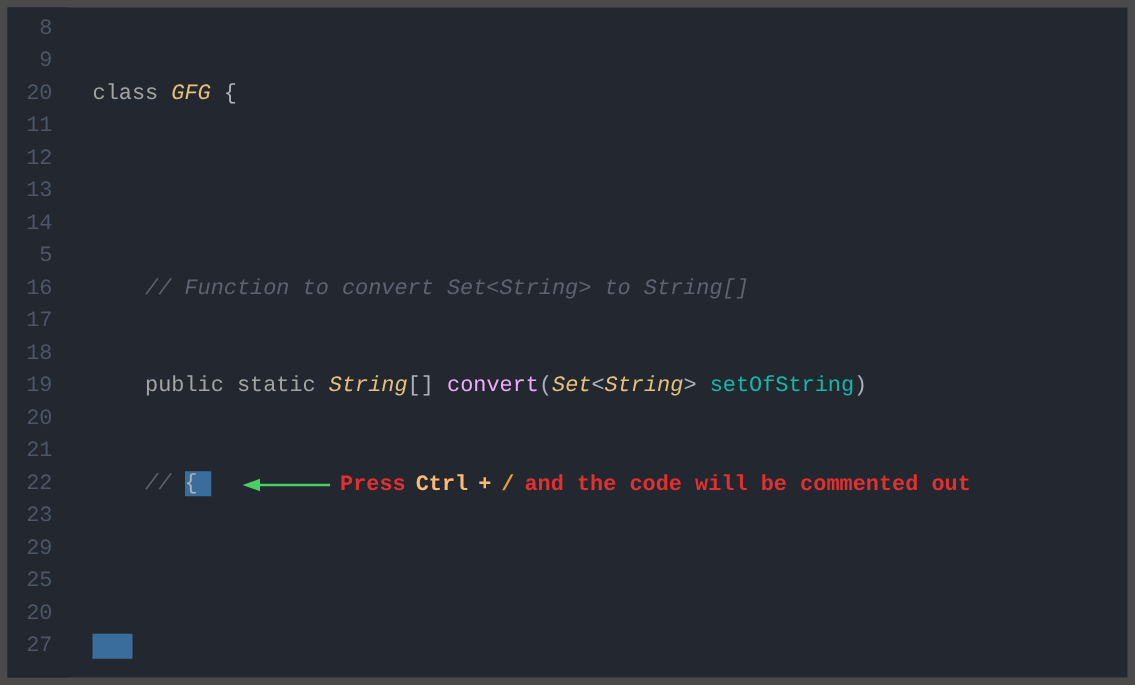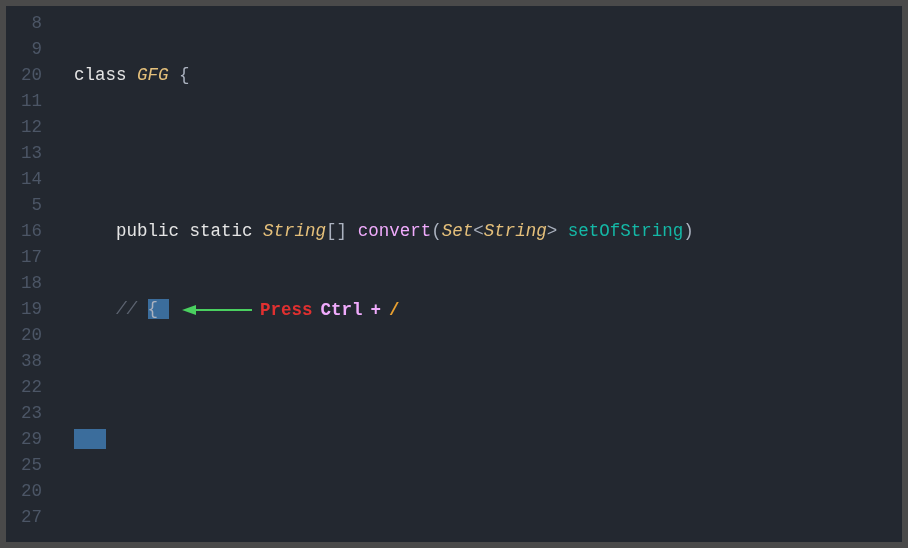--- a/index.html
+++ b/index.html
@@ -32,41 +32,41 @@
 .gutter .ln { display: block; }
 .code {
   flex: 1;
   padding-top: 4px;
   padding-left: 20px;
   color: #abb2bf;
   white-space: pre;
   position: relative;
 }
 .code-line { display: block; position: relative; }
-.kw { color: #e5e5e5; }
+.kw { color: #a3a3a3; }
 .type { color: #e5c07b; font-style: italic; }
 .fn { color: #f0abfc; }
 .cmt { color: #5c6370; font-style: italic; }
 .param { color: #14b8a6; }
 .op { color: #abb2bf; }
 .punc { color: #abb2bf; }
 .brace { color: #abb2bf; }
 .sel {
   background: #3b6d9c;
   display: inline;
 }
 .annot {
   position: absolute;
   display: flex;
   align-items: center;
   gap: 8px;
 }
 .annot-text { font-weight: bold; font-style: normal; }
 .annot-red { color: #e03030; }
-.annot-gray { color: #f0abfc; }
+.annot-gray { color: #fdba74; }
 .annot-orange { color: #e8a030; }
 .arrow-svg { width: 70px; height: 20px; }
 </style>
 </head>
 <body>
 
 <div class="editor">
   <div class="gutter">
     <span class="ln">8</span>
     <span class="ln">9</span>
@@ -74,43 +74,45 @@
     <span class="ln">11</span>
     <span class="ln">12</span>
     <span class="ln">13</span>
     <span class="ln">14</span>
     <span class="ln">5</span>
     <span class="ln">16</span>
     <span class="ln">17</span>
     <span class="ln">18</span>
     <span class="ln">19</span>
     <span class="ln">20</span>
-    <span class="ln">38</span>
+    <span class="ln">21</span>
     <span class="ln">22</span>
     <span class="ln">23</span>
     <span class="ln">29</span>
     <span class="ln">25</span>
     <span class="ln">20</span>
     <span class="ln">27</span>
   </div>
 
   <div class="code">
     <span class="code-line"><span class="kw">class</span> <span class="type">GFG</span> <span class="brace">{</span></span>
     <span class="code-line"> </span>
+    <span class="code-line">    <span class="cmt">// Function to convert Set&lt;String&gt; to String[]</span></span>
     <span class="code-line">    <span class="kw">public</span> <span class="kw">static</span> <span class="type">String</span><span class="punc">[]</span> <span class="fn">convert</span><span class="punc">(</span><span class="type">Set</span><span class="op">&lt;</span><span class="type">String</span><span class="op">&gt;</span> <span class="param">setOfString</span><span class="punc">)</span></span>
     <span class="code-line">    <span class="cmt">//</span> <span class="sel"><span class="brace">{</span> </span>
-      <span class="annot" style="left:108px; top:1px;">
+      <span class="annot" style="left:120px; top:1px;">
         <svg class="arrow-svg" viewBox="0 0 70 20">
           <line x1="70" y1="10" x2="8" y2="10" stroke="#4ad060" stroke-width="2"></line>
           <polygon points="0,10 14,5 14,15" fill="#4ad060"></polygon>
         </svg>
         <span class="annot-text annot-red">Press</span>
         <span class="annot-text annot-gray">Ctrl</span>
         <span class="annot-text annot-gray">+</span>
         <span class="annot-text annot-orange">/</span>
+        <span class="annot-text annot-red">and the code will be commented out</span>
       </span>
     </span>
     <span class="code-line"><span class="sel">   </span></span>
     
     
     
     
     
     
     

